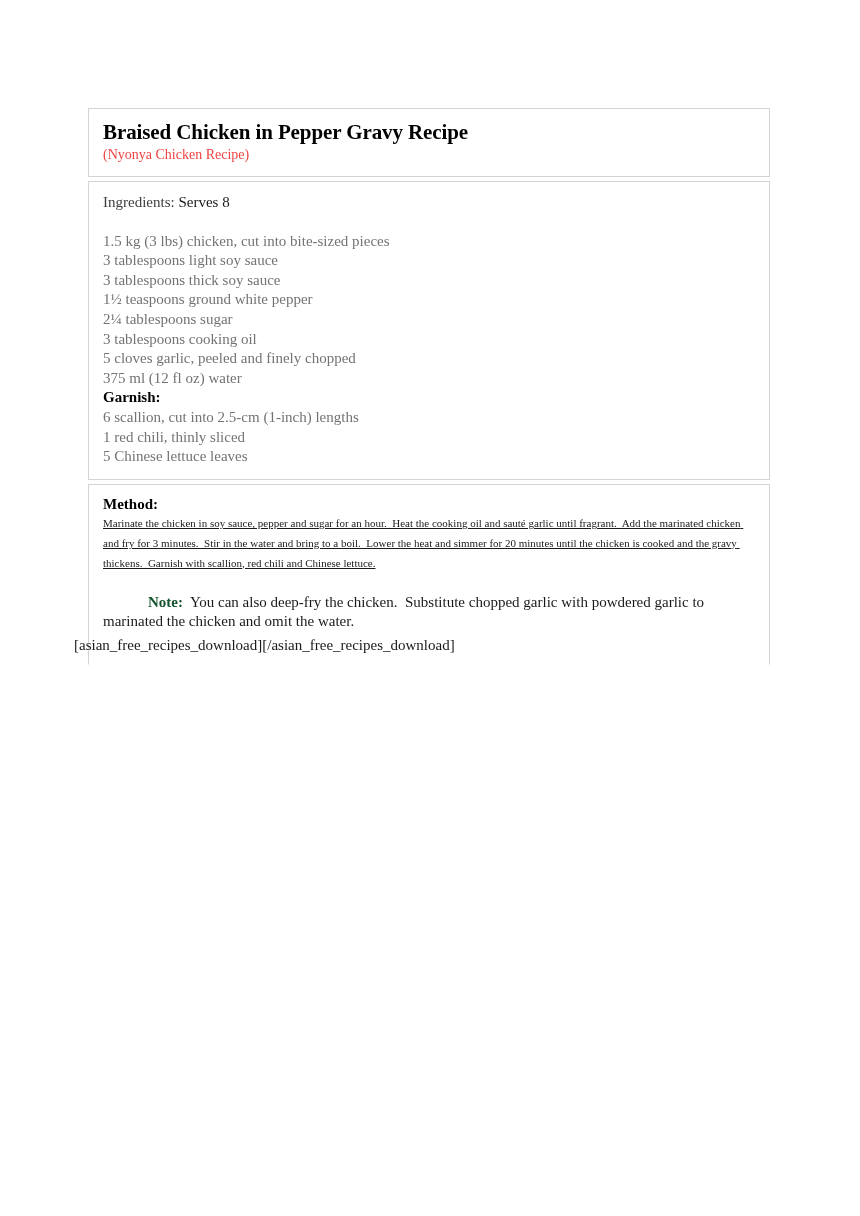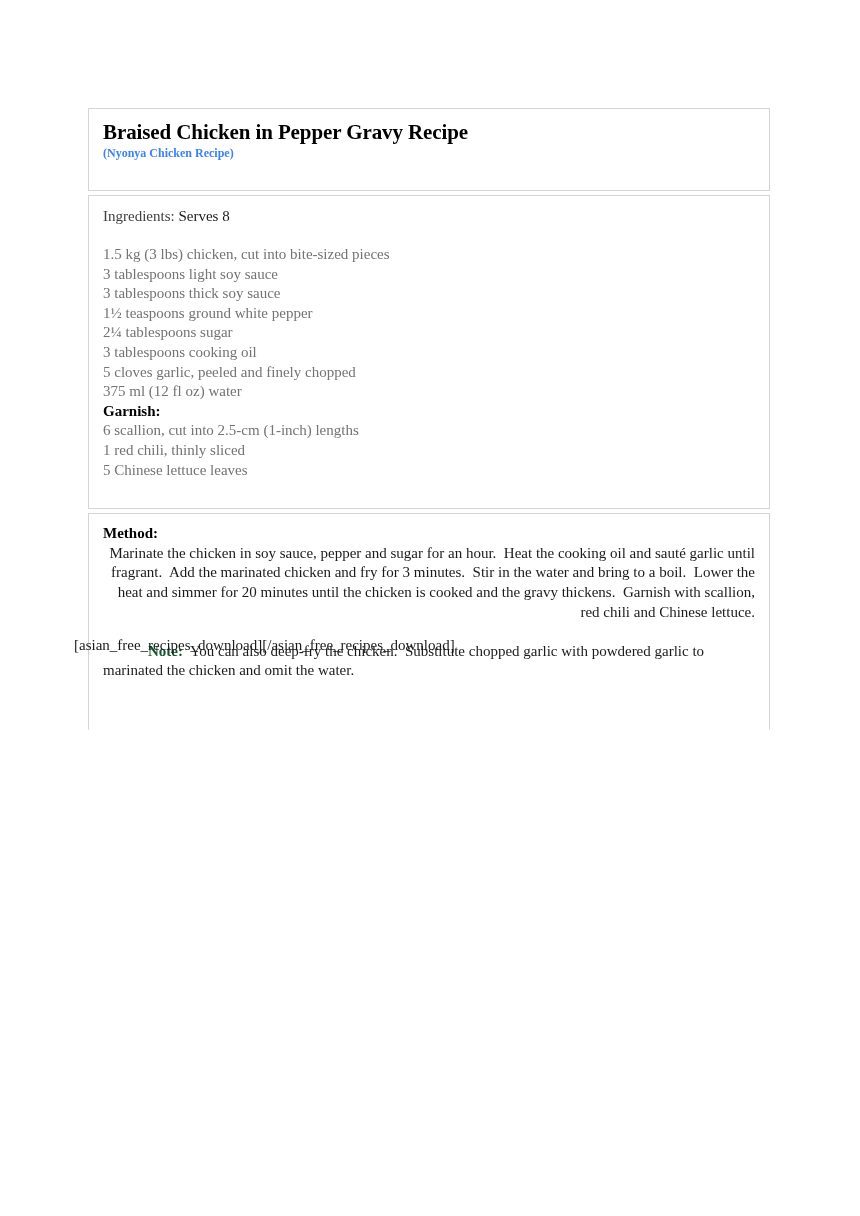--- a/index.html
+++ b/index.html
@@ -26,39 +26,39 @@
     top: 104px;
     width: 682px;
     border-collapse: separate;
     border-spacing: 0 4px;
   }
   .recipe-card td.section {
     border-left: 1px solid #d4d4d4;
     border-right: 1px solid #d4d4d4;
     border-top: 1px solid #d4d4d4;
     border-bottom: 1px solid #d4d4d4;
-    padding: 10px 14px 28px 14px;
+    padding: 10px 14px 12px 14px;
     vertical-align: top;
     background: #ffffff;
   }
   .recipe-card td.section.no-bottom-rule {
     border-bottom: 1px solid transparent;
   }
   .recipe-title {
     font-size: 21px;
     font-weight: bold;
     line-height: 1.25;
     color: #000000;
     margin: 0 0 1px 0;
     letter-spacing: -0.1px;
   }
   .recipe-subtitle {
-    font-size: 12px;
-    font-weight: bold;
-    color: #3b82f6;
+    font-size: 14px;
+    font-weight: normal;
+    color: #ef4444;
     margin: 0;
     line-height: 1.3;
   }
   .serves-line {
     font-size: 15px;
     line-height: 1.35;
     margin: 0 0 19px 0;
     color: #1a1a1a;
   }
   .serves-line .label {
@@ -81,26 +81,27 @@
     color: #000000;
   }
   .method-heading {
     font-size: 15px;
     font-weight: bold;
     color: #000000;
     margin: 0;
     line-height: 19.6px;
   }
   .method-body {
-    font-size: 15px;
+    font-size: 11px;
     line-height: 19.6px;
     color: #1a1a1a;
     margin: 0;
-    text-align: right;
+    text-align: left;
     white-space: pre-wrap;
+    text-decoration: underline;
   }
   .note-block {
     font-size: 15px;
     line-height: 19.6px;
     color: #1a1a1a;
     margin: 0;
     white-space: pre-wrap;
   }
   .note-block .label {
     font-weight: bold;

